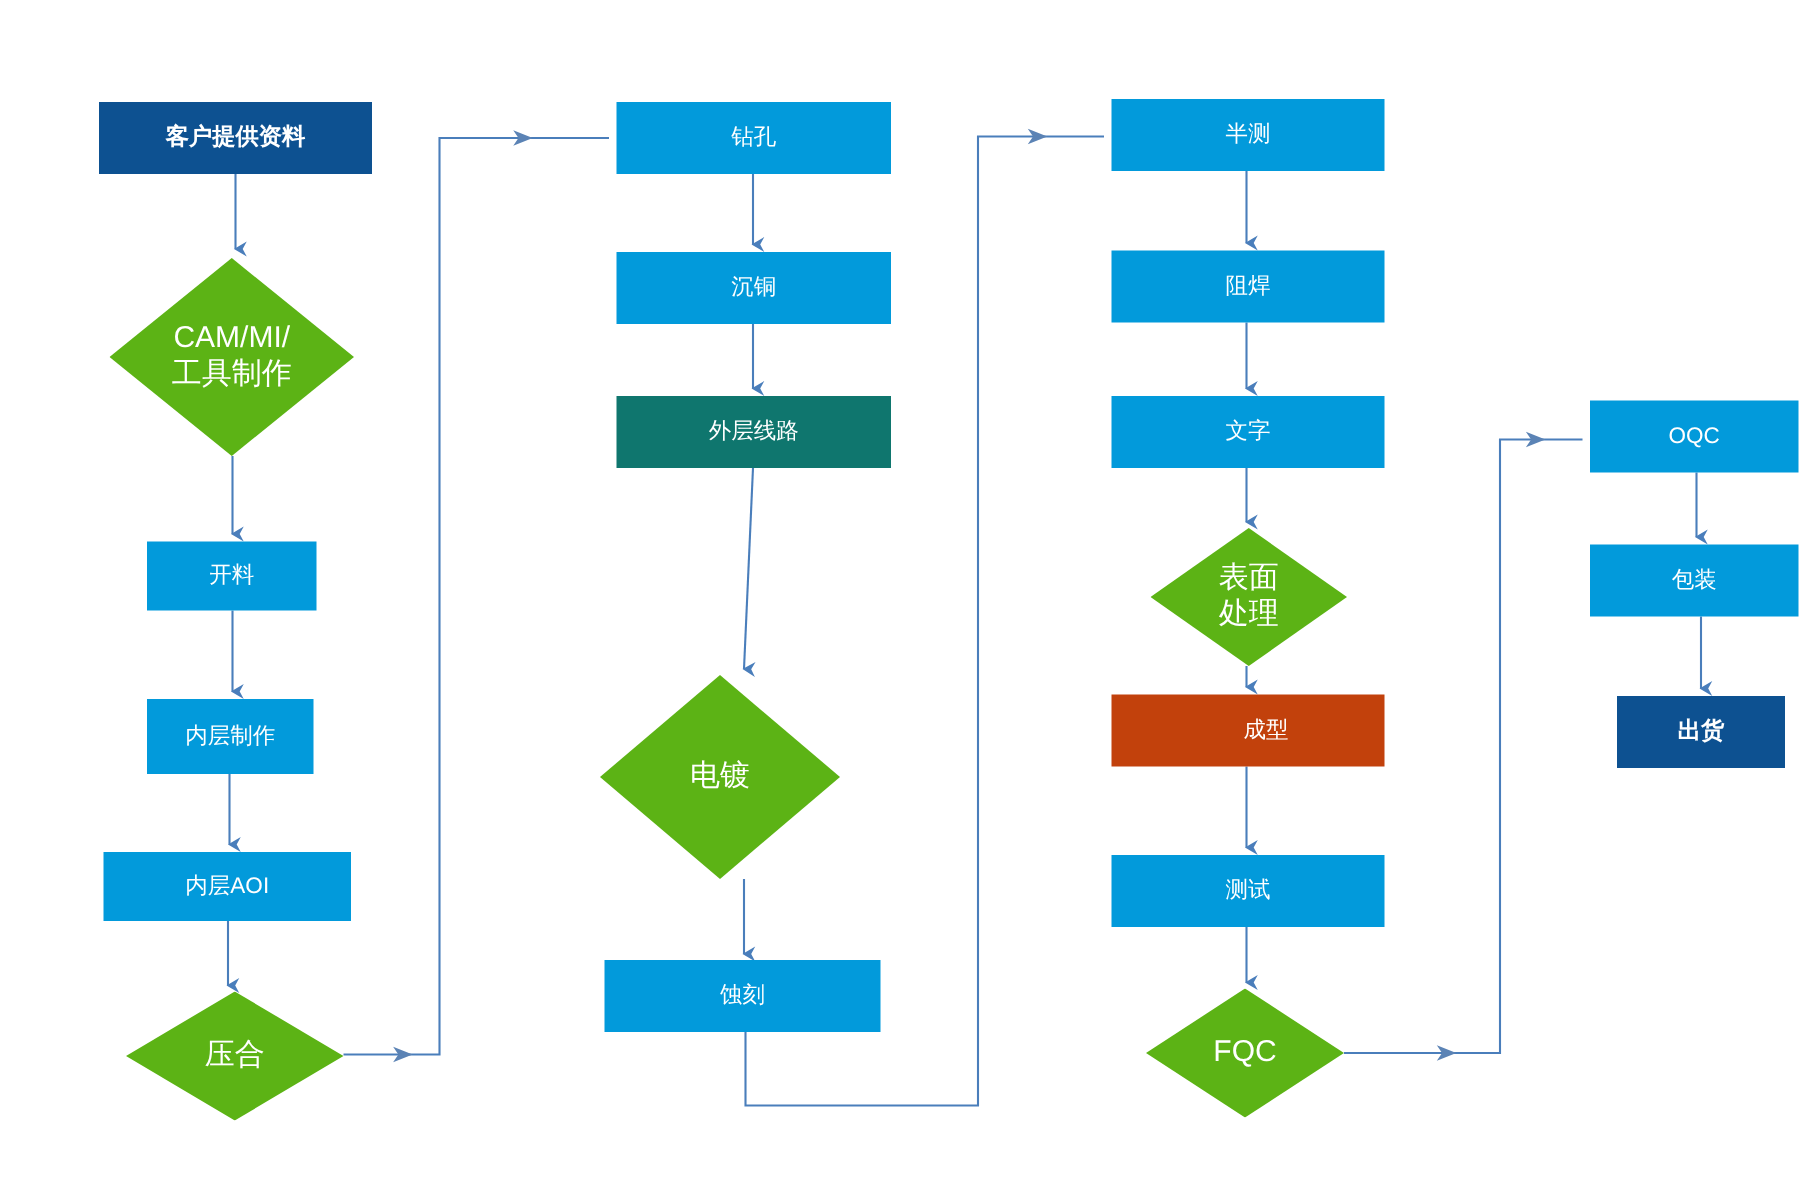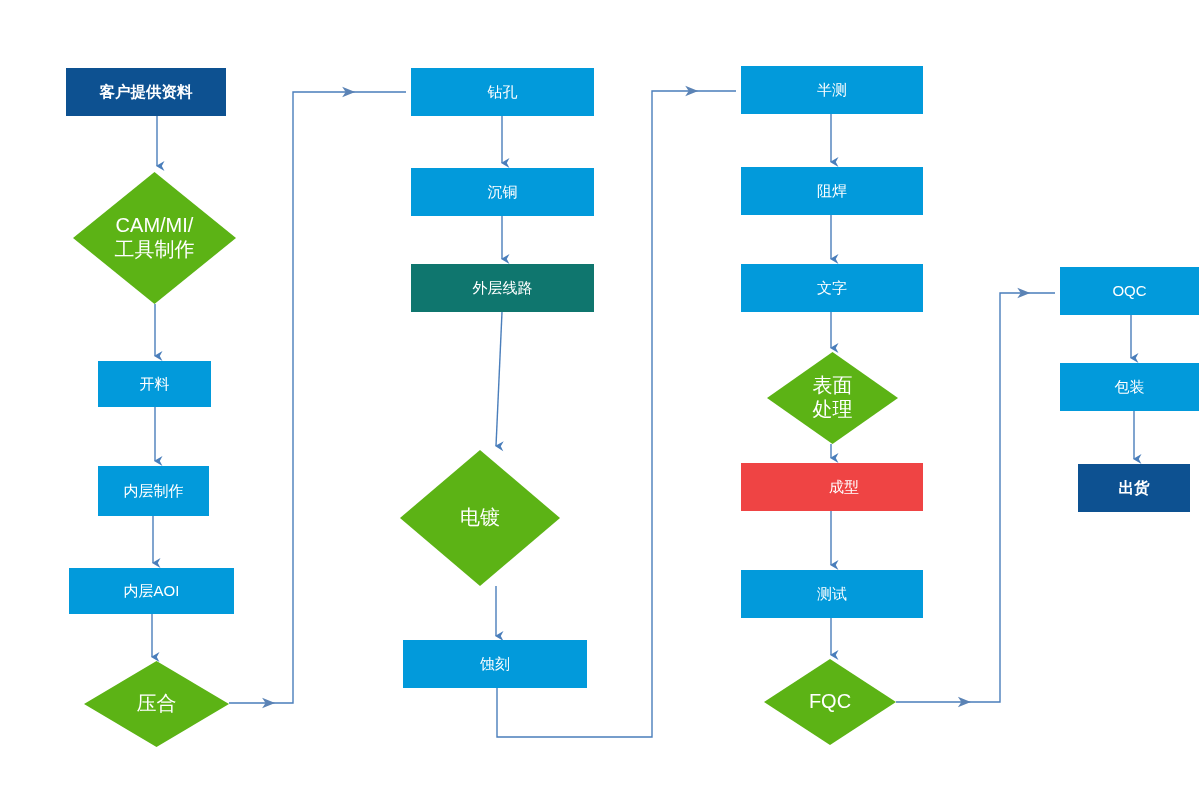--- a/index.html
+++ b/index.html
@@ -99,21 +99,21 @@
         <path d="M831,618 L831,655" fill="none" stroke="#4A7EBB" stroke-width="1.4" marker-end="url(#arrowDown)"></path>
         <path d="M896,702 L1000,702 L1000,293 L1055,293" fill="none" stroke="#4A7EBB" stroke-width="1.4"></path>
         <path d="M957.88,696.8 L970.88,702 L957.88,707.2 L961.38,702 Z" fill="#5B83B5"></path>
         <path d="M1017.25,287.8 L1030.25,293 L1017.25,298.2 L1020.75,293 Z" fill="#5B83B5"></path>
         <path d="M1131,315 L1131,358" fill="none" stroke="#4A7EBB" stroke-width="1.4" marker-end="url(#arrowDown)"></path>
         <path d="M1134,411 L1134,459" fill="none" stroke="#4A7EBB" stroke-width="1.4" marker-end="url(#arrowDown)"></path>
       </g>
   </svg>
 
   <div id="node-layer">
-      <div class="node rect dark" style="left: 66px; top: 68px; width: 160px; height: 48px; background: rgb(13, 81, 145);"><span>客户提供资料</span></div>
+      <div class="node rect dark" style="left: 66px; top: 68px; width: 182px; height: 48px; background: rgb(13, 81, 145);"><span>客户提供资料</span></div>
       <div class="node diamond" style="left: 73px; top: 172px; width: 163px; height: 132px;"><svg class="diamond-shape" viewBox="0 0 100 100" preserveAspectRatio="none">
           <polygon points="50,0 100,50 50,100 0,50" fill="#5CB315"></polygon>
         </svg><div class="diamond-label">CAM/MI/
 工具制作</div></div>
       <div class="node rect" style="left: 98px; top: 361px; width: 113px; height: 46px; background: rgb(2, 154, 219);"><span>开料</span></div>
       <div class="node rect" style="left: 98px; top: 466px; width: 111px; height: 50px; background: rgb(2, 154, 219);"><span>内层制作</span></div>
       <div class="node rect" style="left: 69px; top: 568px; width: 165px; height: 46px; background: rgb(2, 154, 219);"><span>内层AOI</span></div>
       <div class="node diamond" style="left: 84px; top: 661px; width: 145px; height: 86px;"><svg class="diamond-shape" viewBox="0 0 100 100" preserveAspectRatio="none">
           <polygon points="50,0 100,50 50,100 0,50" fill="#5CB315"></polygon>
         </svg><div class="diamond-label">压合</div></div>
@@ -124,21 +124,21 @@
           <polygon points="50,0 100,50 50,100 0,50" fill="#5CB315"></polygon>
         </svg><div class="diamond-label">电镀</div></div>
       <div class="node rect" style="left: 403px; top: 640px; width: 184px; height: 48px; background: rgb(2, 154, 219);"><span>蚀刻</span></div>
       <div class="node rect" style="left: 741px; top: 66px; width: 182px; height: 48px; background: rgb(2, 154, 219);"><span>半测</span></div>
       <div class="node rect" style="left: 741px; top: 167px; width: 182px; height: 48px; background: rgb(2, 154, 219);"><span>阻焊</span></div>
       <div class="node rect" style="left: 741px; top: 264px; width: 182px; height: 48px; background: rgb(2, 154, 219);"><span>文字</span></div>
       <div class="node diamond" style="left: 767px; top: 352px; width: 131px; height: 92px;"><svg class="diamond-shape" viewBox="0 0 100 100" preserveAspectRatio="none">
           <polygon points="50,0 100,50 50,100 0,50" fill="#5CB315"></polygon>
         </svg><div class="diamond-label">表面
 处理</div></div>
-      <div class="node rect" style="left: 741px; top: 463px; width: 182px; height: 48px; background: #ef4444; padding-left: 24px;"><span>成型</span></div>
+      <div class="node rect" style="left: 741px; top: 463px; width: 182px; height: 48px; background: #c2410c; padding-left: 24px;"><span>成型</span></div>
       <div class="node rect" style="left: 741px; top: 570px; width: 182px; height: 48px; background: rgb(2, 154, 219);"><span>测试</span></div>
       <div class="node diamond" style="left: 764px; top: 659px; width: 132px; height: 86px;"><svg class="diamond-shape" viewBox="0 0 100 100" preserveAspectRatio="none">
           <polygon points="50,0 100,50 50,100 0,50" fill="#5CB315"></polygon>
         </svg><div class="diamond-label">FQC</div></div>
       <div class="node rect" style="left: 1060px; top: 267px; width: 139px; height: 48px; background: rgb(2, 154, 219); justify-content: center;"><span>OQC</span></div>
       <div class="node rect" style="left: 1060px; top: 363px; width: 139px; height: 48px; background: rgb(2, 154, 219); text-align: center;"><span>包装</span></div>
       <div class="node rect dark" style="left: 1078px; top: 464px; width: 112px; height: 48px; background: rgb(13, 81, 145);"><span>出货</span></div>
     </div>
 
 </div>

